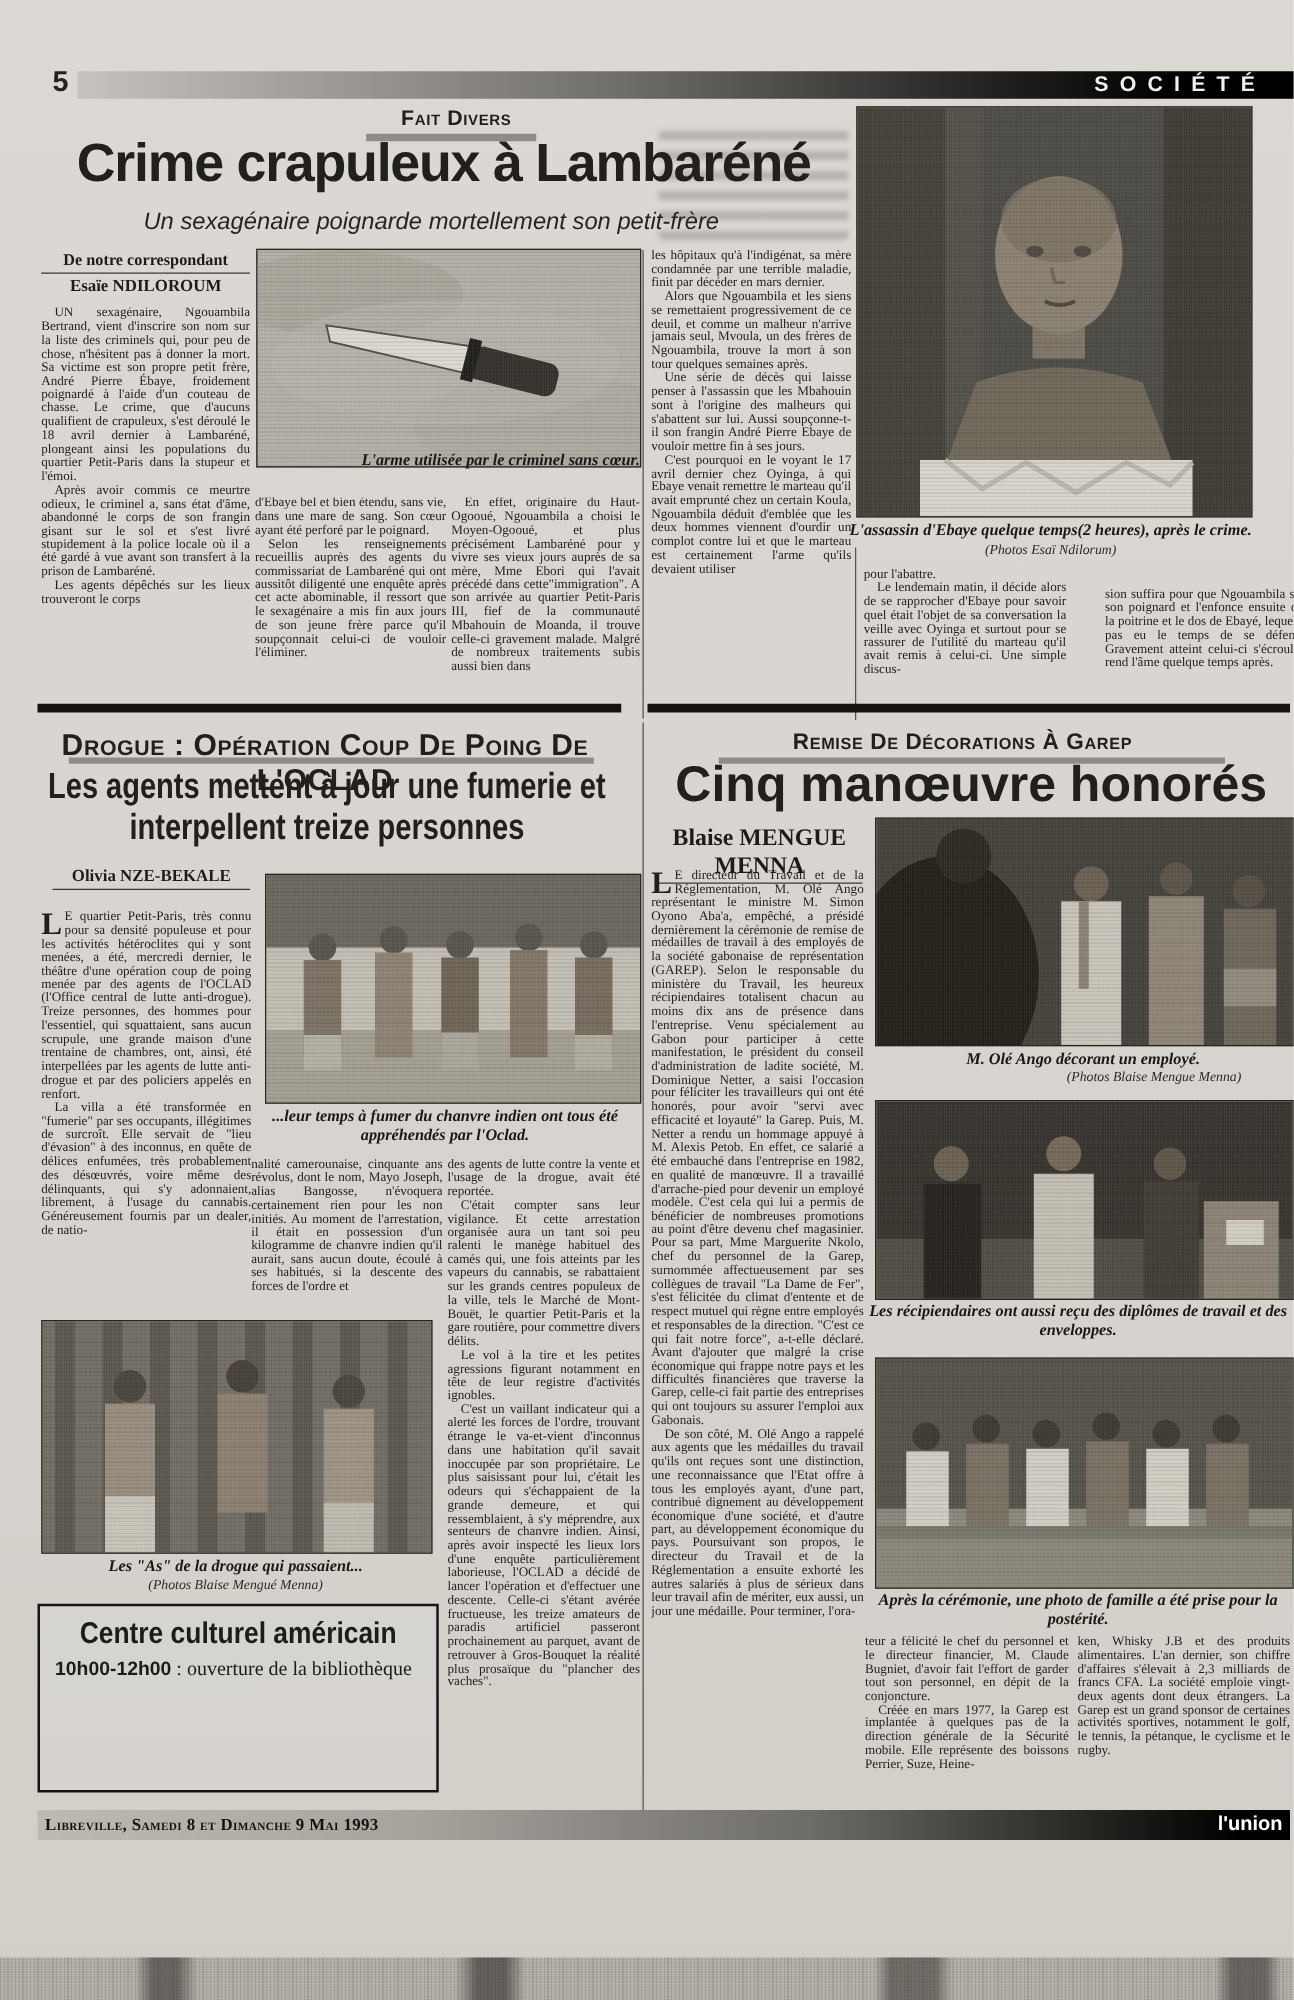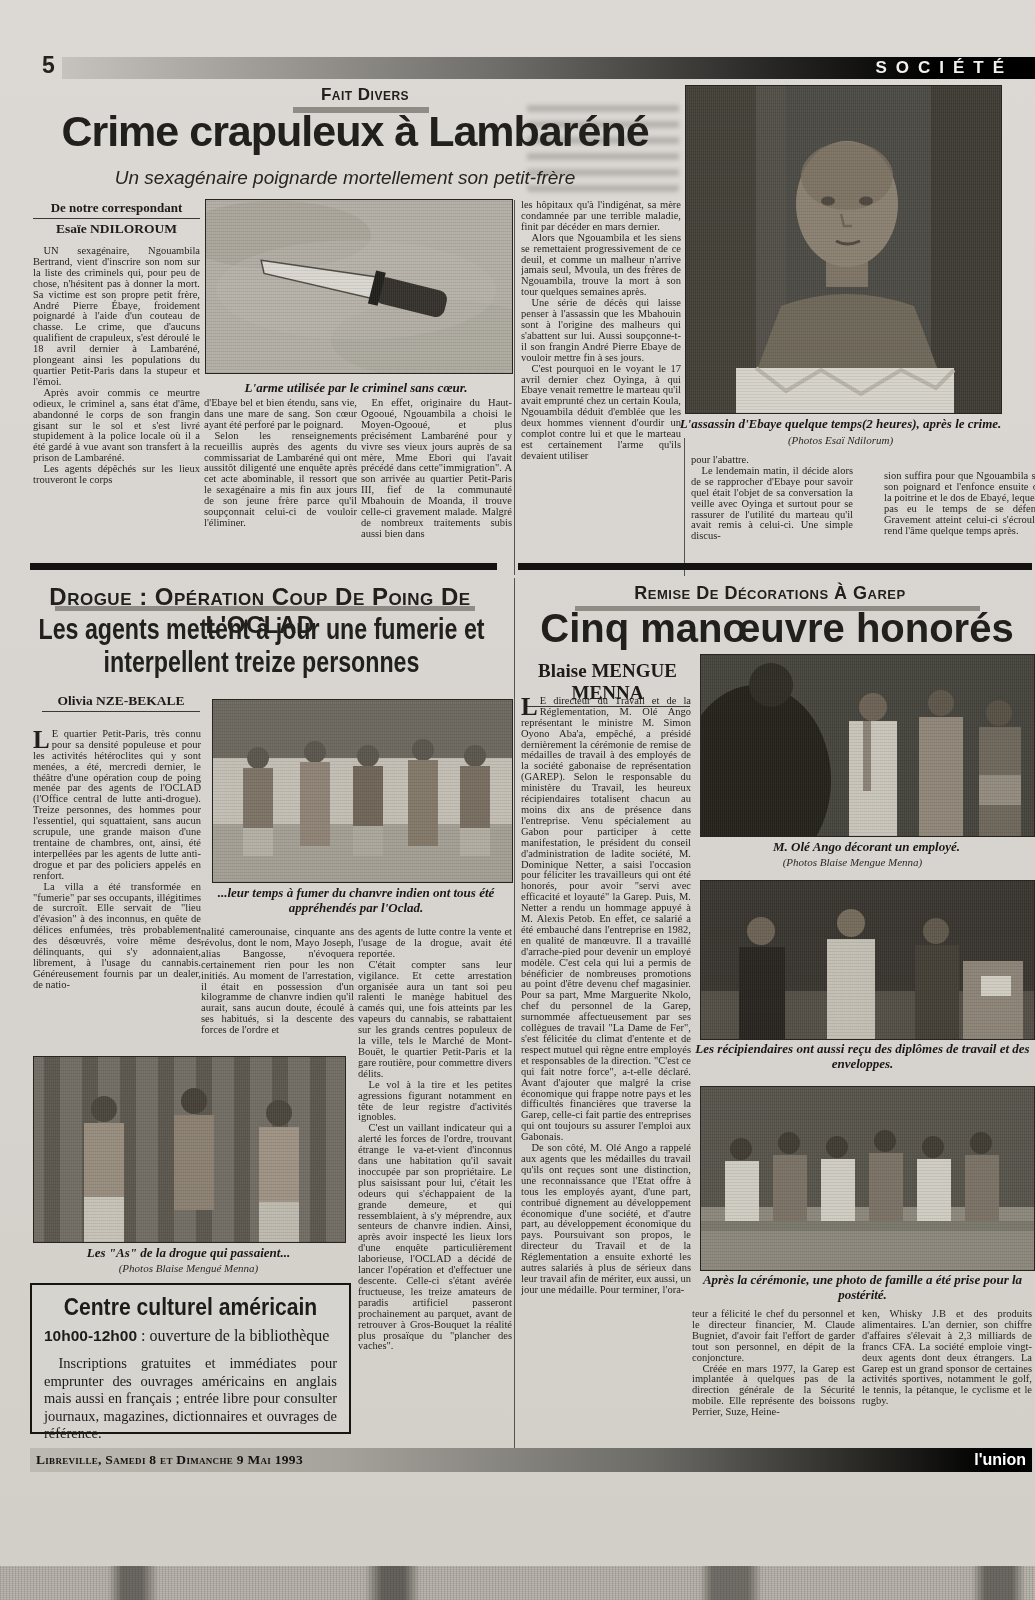--- a/index.html
+++ b/index.html
@@ -99,21 +99,21 @@
     <ellipse cx="70" cy="35" rx="95" ry="34" fill="#a6a299" opacity=".8"></ellipse>
     <ellipse cx="235" cy="140" rx="110" ry="40" fill="#aaa69d" opacity=".7"></ellipse>
     <ellipse cx="150" cy="90" rx="140" ry="50" fill="#b8b4ab" opacity=".5"></ellipse>
     <g transform="rotate(14 150 85)">
       <polygon points="52,84 170,72 182,94 58,96" fill="#dad7d0" stroke="#4e4b44" stroke-width="1.5"></polygon>
       <rect x="170" y="70" width="72" height="27" rx="9" fill="#34312c"></rect>
       <rect x="166" y="66" width="10" height="34" fill="#211f1b"></rect>
     </g>
   </svg>
 </div>
-<div class="abs caption" style="left:200px;top:380px;width:312px;">L'arme utilisée par le criminel sans cœur.</div>
+<div class="abs caption" style="left:200px;top:360px;width:312px;text-align:right;">L'arme utilisée par le criminel sans cœur.</div>
 
 <div class="abs col" style="left:204px;top:398px;width:153px;height:178px;">d'Ebaye bel et bien étendu, sans vie, dans une mare de sang. Son cœur ayant été perforé par le poignard.
  Selon les renseignements recueillis auprès des agents du commissariat de Lambaréné qui ont aussitôt diligenté une enquête après cet acte abominable, il ressort que le sexagénaire a mis fin aux jours de son jeune frère parce qu'il soupçonnait celui-ci de vouloir l'éliminer.</div>
 <div class="abs col" style="left:361px;top:398px;width:151px;height:178px;"> En effet, originaire du Haut-Ogooué, Ngouambila a choisi le Moyen-Ogooué, et plus précisément Lambaréné pour y vivre ses vieux jours auprès de sa mère, Mme Ebori qui l'avait précédé dans cette"immigration". A son arrivée au quartier Petit-Paris III, fief de la communauté Mbahouin de Moanda, il trouve celle-ci gravement malade. Malgré de nombreux traitements subis aussi bien dans</div>
 <div class="abs vrule" style="left:514px;top:200px;height:375px;"></div>
 <div class="abs col" style="left:521px;top:200px;width:160px;height:376px;">les hôpitaux qu'à l'indigénat, sa mère condamnée par une terrible maladie, finit par décéder en mars dernier.
  Alors que Ngouambila et les siens se remettaient progressivement de ce deuil, et comme un malheur n'arrive jamais seul, Mvoula, un des frères de Ngouambila, trouve la mort à son tour quelques semaines après.
  Une série de décès qui laisse penser à l'assassin que les Mbahouin sont à l'origine des malheurs qui s'abattent sur lui. Aussi soupçonne-t-il son frangin André Pierre Ebaye de vouloir mettre fin à ses jours.
  C'est pourquoi en le voyant le 17 avril dernier chez Oyinga, à qui Ebaye venait remettre le marteau qu'il avait emprunté chez un certain Koula, Ngouambila déduit d'emblée que les deux hommes viennent d'ourdir un complot contre lui et que le marteau est certainement l'arme qu'ils devaient utiliser</div>
 <div class="abs vrule" style="left:684px;top:438px;height:138px;"></div>
@@ -213,21 +213,20 @@
     <rect x="225" y="70" width="40" height="88" fill="#9d9283"></rect>
     <rect x="225" y="145" width="40" height="40" fill="#bdb9ae"></rect>
   </svg>
 </div>
 <div class="abs caption" style="left:33px;top:1245px;width:311px;">Les "As" de la drogue qui passaient...</div>
 <div class="abs credit" style="left:33px;top:1262px;width:311px;">(Photos Blaise Mengué Menna)</div>
 
 <div class="abs ccf" style="left:30px;top:1283px;width:293px;height:133px;">
   <div class="ccf-title">Centre culturel américain</div>
   <div class="ccf-hours"><b>10h00-12h00</b><span> : ouverture de la bibliothèque</span></div>
-  <div class="ccf-body"> Inscriptions gratuites et immédiates pour emprunter des ouvrages américains en anglais mais aussi en français ; entrée libre pour consulter journaux, magazines, dictionnaires et ouvrages de référence.</div>
 </div>
 
 <div class="abs kicker" style="left:560px;top:583px;width:420px;font-size:18px;">Remise De Décorations À Garep</div>
 <div class="abs kickbar" style="left:575px;top:606px;width:405px;height:5px;"></div>
 <div class="abs headline" style="left:522px;top:608px;width:510px;font-size:40px;line-height:1;">Cinq manœuvre honorés</div>
 
 <div class="abs" style="left:525px;top:660px;width:165px;">
   <div class="byline" style="font-size:19px;">Blaise MENGUE MENNA</div>
 </div>
 
@@ -245,21 +244,21 @@
     <rect x="148" y="66" width="48" height="115" fill="#c8c4ba"></rect>
     <rect x="162" y="66" width="8" height="70" fill="#8b8276"></rect>
     <circle cx="240" cy="48" r="13" fill="#5d5549"></circle>
     <rect x="218" y="62" width="44" height="119" fill="#8f8678"></rect>
     <circle cx="298" cy="58" r="13" fill="#564f44"></circle>
     <rect x="278" y="72" width="42" height="109" fill="#6e665a"></rect>
     <rect x="278" y="120" width="42" height="30" fill="#a19a8c" opacity=".7"></rect>
   </svg>
 </div>
 <div class="abs caption" style="left:700px;top:839px;width:333px;">M. Olé Ango décorant un employé.</div>
-<div class="abs credit" style="left:686px;top:856px;width:333px;">(Photos Blaise Mengue Menna)</div>
+<div class="abs credit" style="left:660px;top:856px;width:333px;text-align:right;">(Photos Blaise Mengue Menna)</div>
 
 <div class="abs photo grain" style="left:700px;top:880px;width:333px;height:158px;">
   <svg viewBox="0 0 333 158" preserveAspectRatio="none">
     <rect width="333" height="158" fill="#38352f"></rect>
     <rect y="110" width="333" height="48" fill="#524e45"></rect>
     <circle cx="60" cy="50" r="14" fill="#6b6254"></circle>
     <rect x="38" y="66" width="46" height="92" fill="#27241f"></rect>
     <circle cx="150" cy="42" r="14" fill="#746a5b"></circle>
     <rect x="126" y="58" width="48" height="100" fill="#c2beb3"></rect>
     <circle cx="235" cy="50" r="13" fill="#5f574a"></circle>

